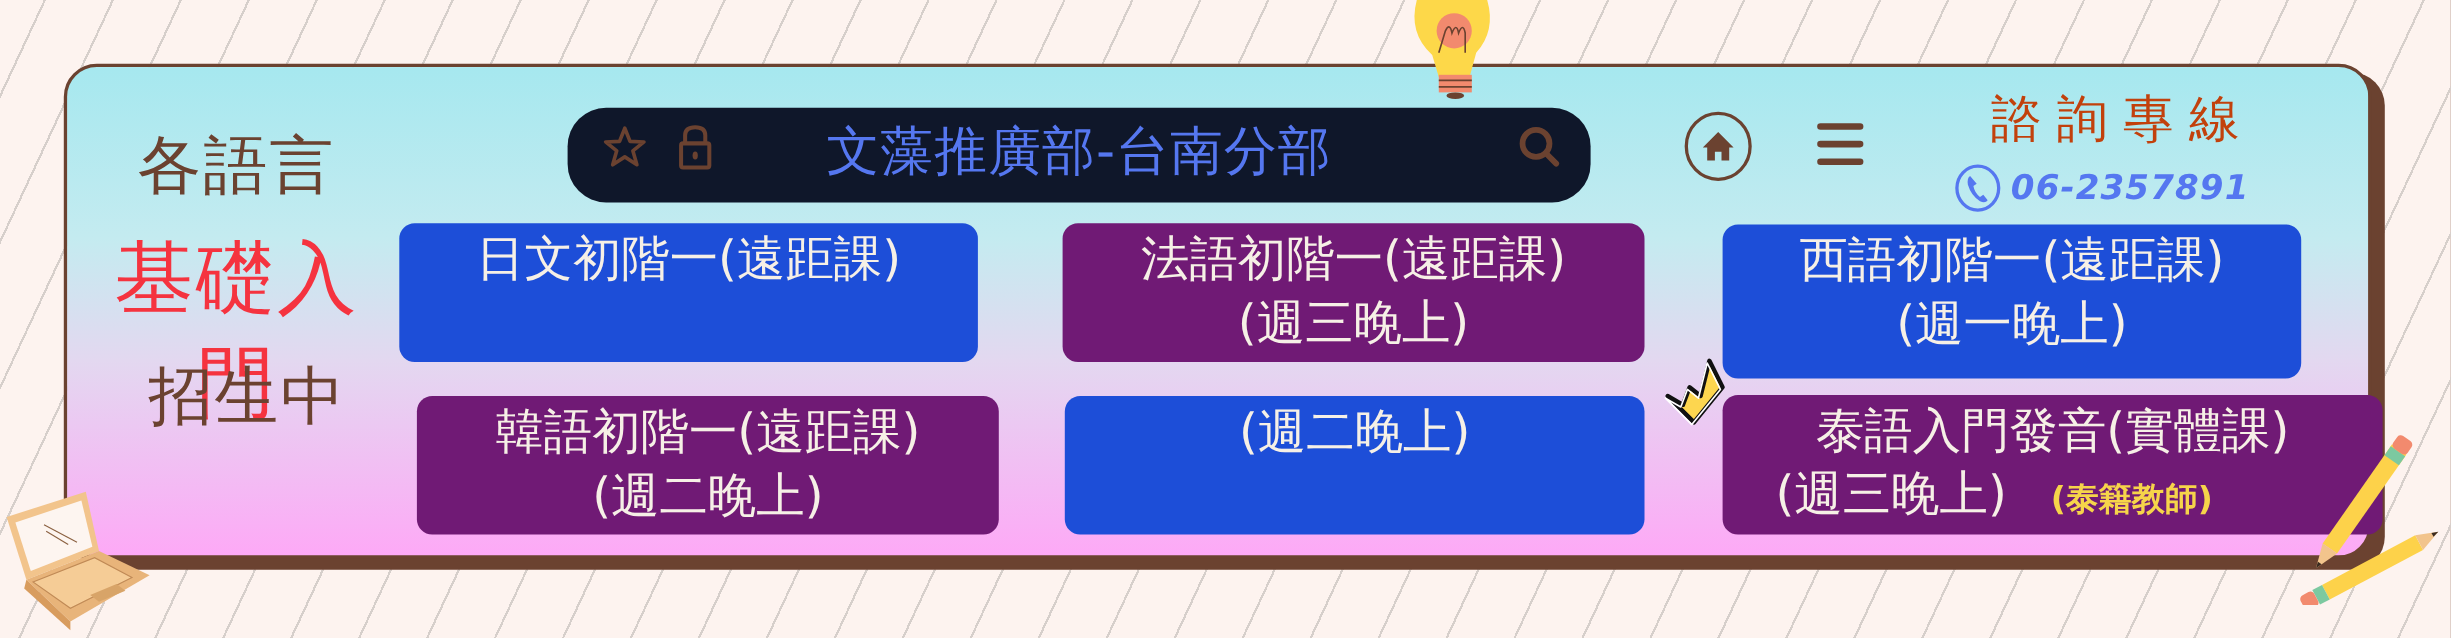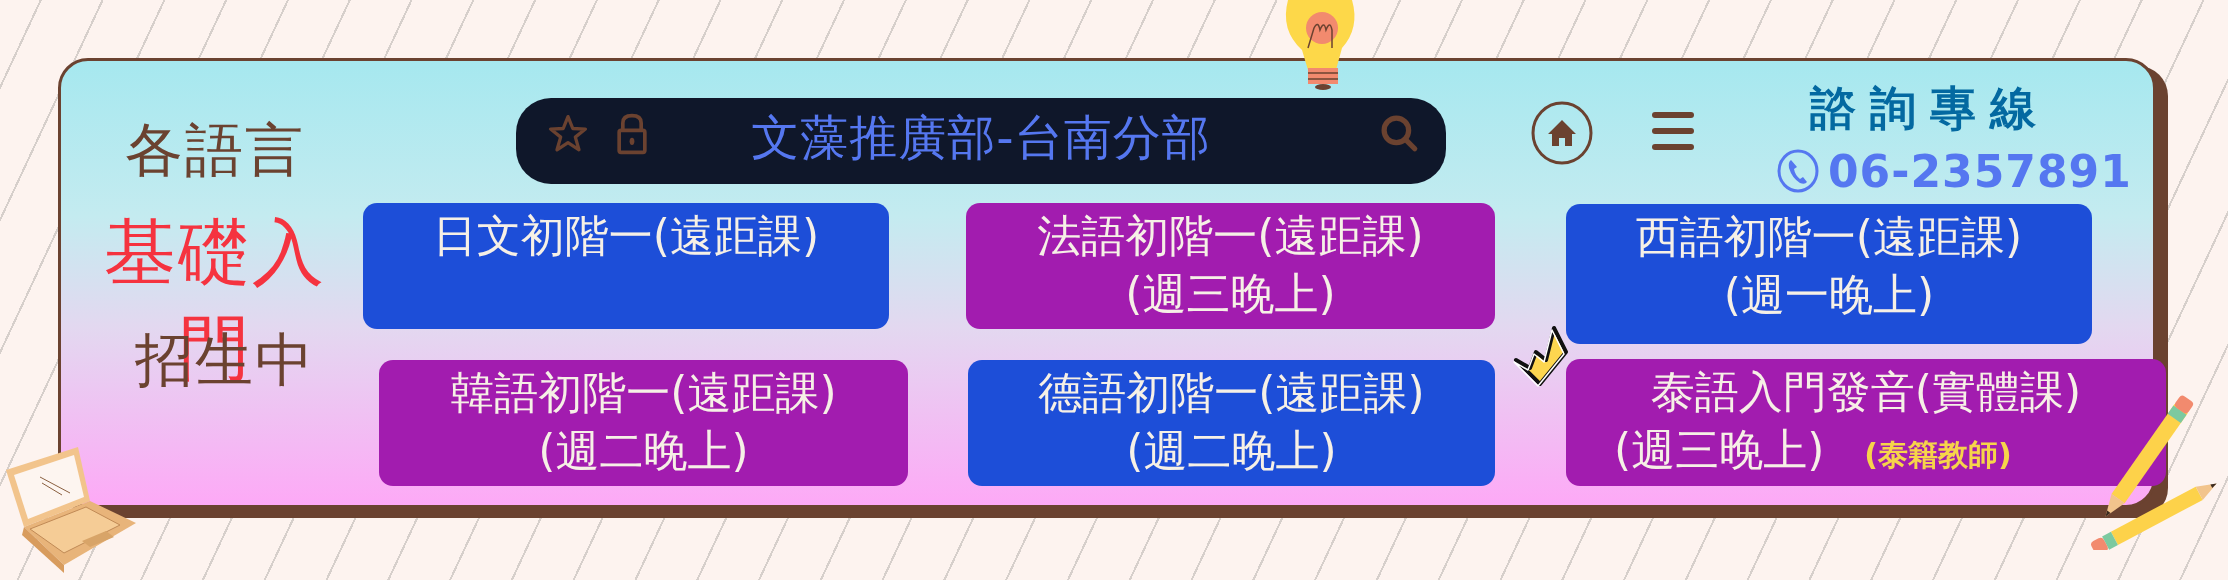--- a/index.html
+++ b/index.html
@@ -35,31 +35,31 @@
     position:absolute; left:0; right:0; top:8px; text-align:center;
     font-size:48px; color:#5577f0; letter-spacing:1px;
     padding-left:0px;
   }
   .home-btn { position:absolute; left:1530px; top:100px; width:64px; height:66px; }
   .menu-btn { position:absolute; left:1652px; top:112px; width:42px; height:42px; cursor:pointer; }
   .menu-btn span { display:block; height:6px; background:#6b4230; border-radius:3px; margin-bottom:10px; }
 
   .hotline-title {
     position:absolute; left:1790px; top:78px; width:280px; text-align:center;
-    font-size:46px; font-weight:bold; color:#0369a1; letter-spacing:14px;
+    font-size:46px; font-weight:normal; color:#c2410c; letter-spacing:14px;
   }
   .hotline-phone { position:absolute; left:1776px; top:146px; height:50px; display:flex; align-items:center; }
-  .hotline-number { font-size:44px; font-weight:bold; color:#5577f0; margin-left:8px; letter-spacing:1px; }
+  .hotline-number { font-size:31px; font-weight:bold; font-style:italic; color:#5577f0; margin-left:8px; letter-spacing:1px; }
 
   .course-btn {
     position:absolute; border-radius:14px; color:#f6f0e6; text-align:center;
     font-size:44px; line-height:58px; box-sizing:border-box; padding-top:4px; cursor:pointer;
   }
   .olive { background:#1d4ed8; }
-  .blue { background:#a21caf; }
+  .blue { background:#701a75; }
   .note { color:#f6d44a; font-size:30px; margin-left:40px; font-weight:bold; }
 
   .deco { position:absolute; }
 </style>
 </head>
 <body>
 
 <div class="card-shadow"></div>
 <div class="card"></div>
 
@@ -122,21 +122,20 @@
 </div>
 <div class="course-btn olive" style="left:1566px;top:204px;width:526px;height:140px;">
   <div>西語初階一(遠距課)</div>
   <div>(週一晚上)</div>
 </div>
 <div class="course-btn blue" style="left:363px;top:360px;width:529px;height:126px;margin-left:16px;">
   <div>韓語初階一(遠距課)</div>
   <div>(週二晚上)</div>
 </div>
 <div class="course-btn olive" style="left:968px;top:360px;width:527px;height:126px;">
-  <div>德語初階一(遠距課)</div>
   <div>(週二晚上)</div>
 </div>
 <div class="course-btn blue" style="left:1566px;top:359px;width:600px;height:127px;">
   <div>泰語入門發音(實體課)</div>
   <div style="text-align:left;padding-left:48px;">
     <span>(週三晚上)</span><span class="note">(泰籍教師)</span>
   </div>
 </div>
 
 <svg class="deco" style="left:1510px;top:322px" width="68" height="70" viewBox="0 0 68 70">

